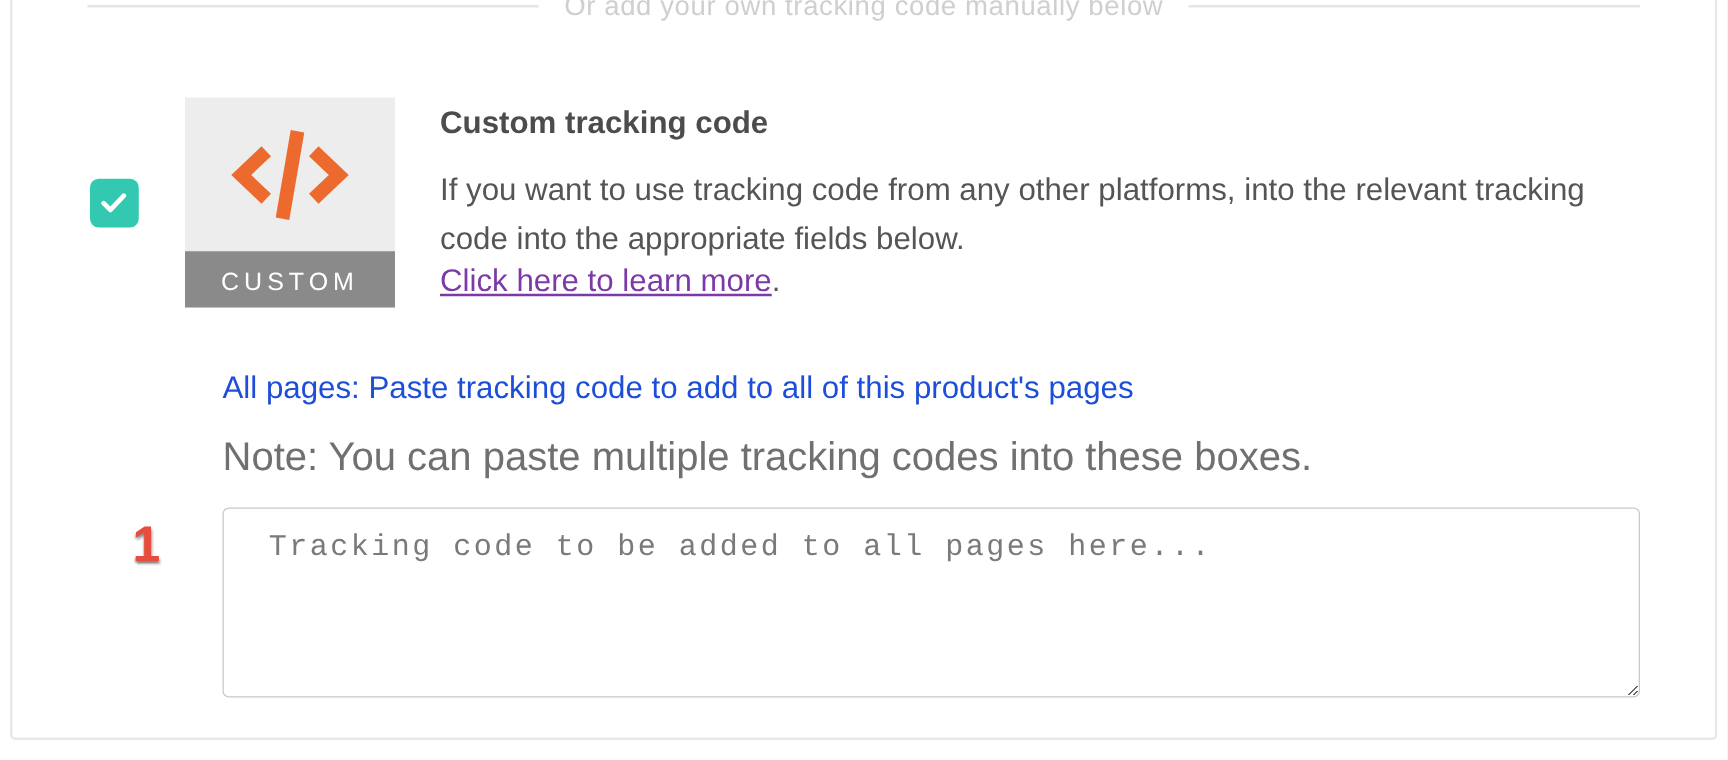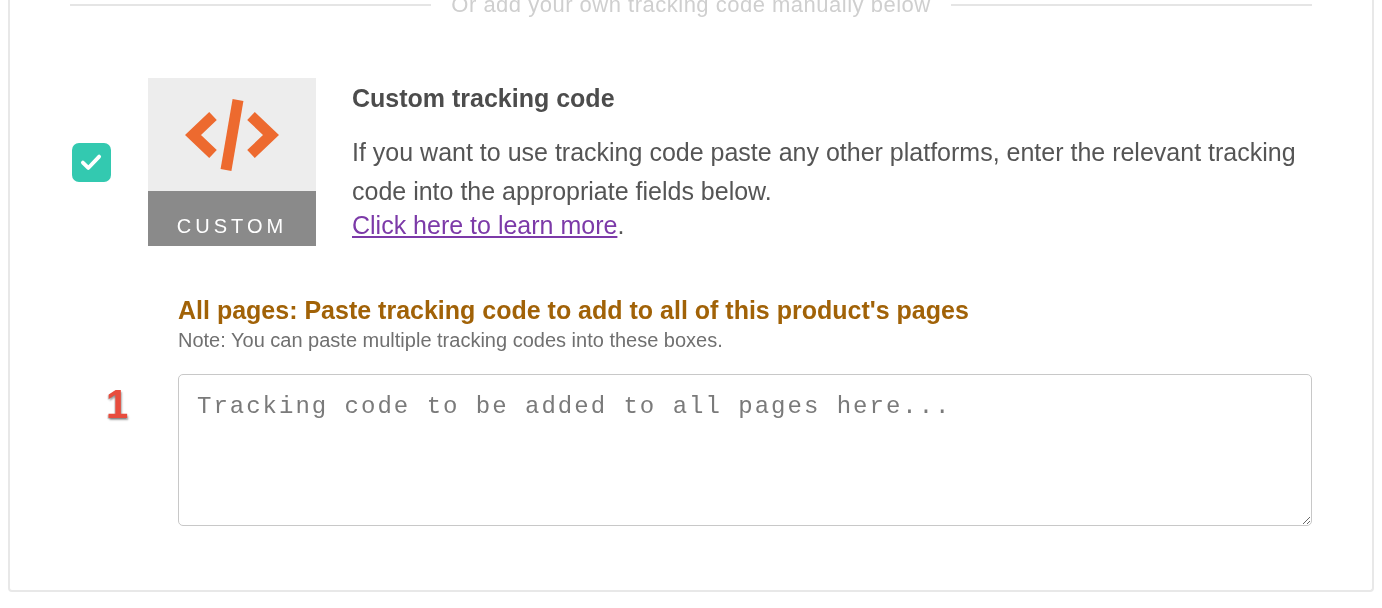--- a/index.html
+++ b/index.html
@@ -83,21 +83,21 @@
       align-items: center;
       justify-content: center;
     }
     .tile-label {
       background: #8a8a8a;
       color: #fff;
       font-size: 20px;
       letter-spacing: 4px;
       width: 100%;
       text-align: center;
-      padding: 24px 0 8px 0;
+      padding: 14px 0 8px 0;
       font-weight: 400;
     }
     .option-text {
       flex: 1;
       color: #4a4a4a;
     }
     .option-title {
       font-size: 25px;
       font-weight: 700;
       color: #4c4c4c;
@@ -119,26 +119,26 @@
     }
     .period {
       font-size: 25px;
       color: #555;
     }
     .section {
       padding: 50px 60px 0 168px;
     }
     .section-title {
       font-size: 25px;
-      font-weight: 700;
-      color: #a16207;
-      margin-bottom: 4px;
+      font-weight: 400;
+      color: #1d4ed8;
+      margin-bottom: 22px;
     }
     .section-note {
-      font-size: 20px;
+      font-size: 32px;
       color: #707070;
       margin-bottom: 22px;
       font-weight: 400;
     }
     .input-row {
       display: flex;
       align-items: flex-start;
       gap: 40px;
       position: relative;
     }
@@ -150,21 +150,21 @@
       font-weight: 800;
       color: #e84c3d;
       text-shadow: 1px 2px 2px rgba(0,0,0,0.35), -1px 1px 1px rgba(0,0,0,0.2);
       font-family: "Arial Black", Arial, sans-serif;
     }
     .textarea {
       width: 100%;
       height: 152px;
       border: 1.5px solid #c8c8c8;
       border-radius: 5px;
-      padding: 18px 18px;
+      padding: 18px 36px;
       font-family: "Courier New", Courier, monospace;
       font-size: 24px;
       letter-spacing: 2px;
       color: #555;
       resize: both;
       outline: none;
     }
     .textarea::placeholder {
       color: #7a7a7a;
     }
@@ -194,21 +194,21 @@
           <path d="M31 22 L11 41 L31 60" stroke="#ed6a2f" stroke-width="11" fill="none" stroke-linecap="butt" stroke-linejoin="miter"></path>
           <path d="M69 22 L89 41 L69 60" stroke="#ed6a2f" stroke-width="11" fill="none" stroke-linecap="butt" stroke-linejoin="miter"></path>
           <path d="M56 6 L44 76" stroke="#ed6a2f" stroke-width="11" fill="none" stroke-linecap="butt"></path>
         </svg>
       </div>
       <div class="tile-label">CUSTOM</div>
     </div>
 
     <div class="option-text">
       <div class="option-title">Custom tracking code</div>
-      <div class="option-desc">If you want to use tracking code paste any other platforms, enter the relevant tracking code into the appropriate fields below.</div>
+      <div class="option-desc">If you want to use tracking code from any other platforms, into the relevant tracking code into the appropriate fields below.</div>
       <span class="learn-more">Click here to learn more</span><span class="period">.</span>
     </div>
   </div>
 
   <div class="section">
     <div class="section-title">All pages: Paste tracking code to add to all of this product's pages</div>
     <div class="section-note">Note: You can paste multiple tracking codes into these boxes.</div>
     <div class="input-row">
       <div class="step-badge">1</div>
       <textarea class="textarea" placeholder="Tracking code to be added to all pages here..." style=""></textarea>

